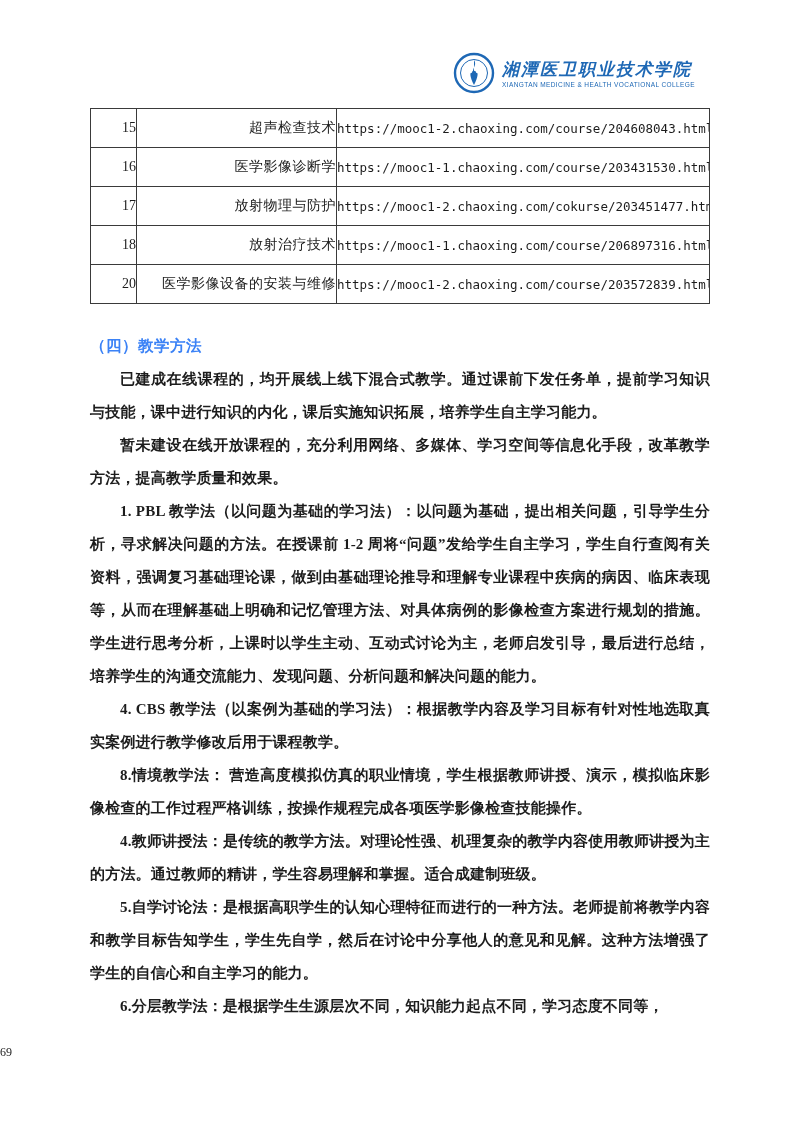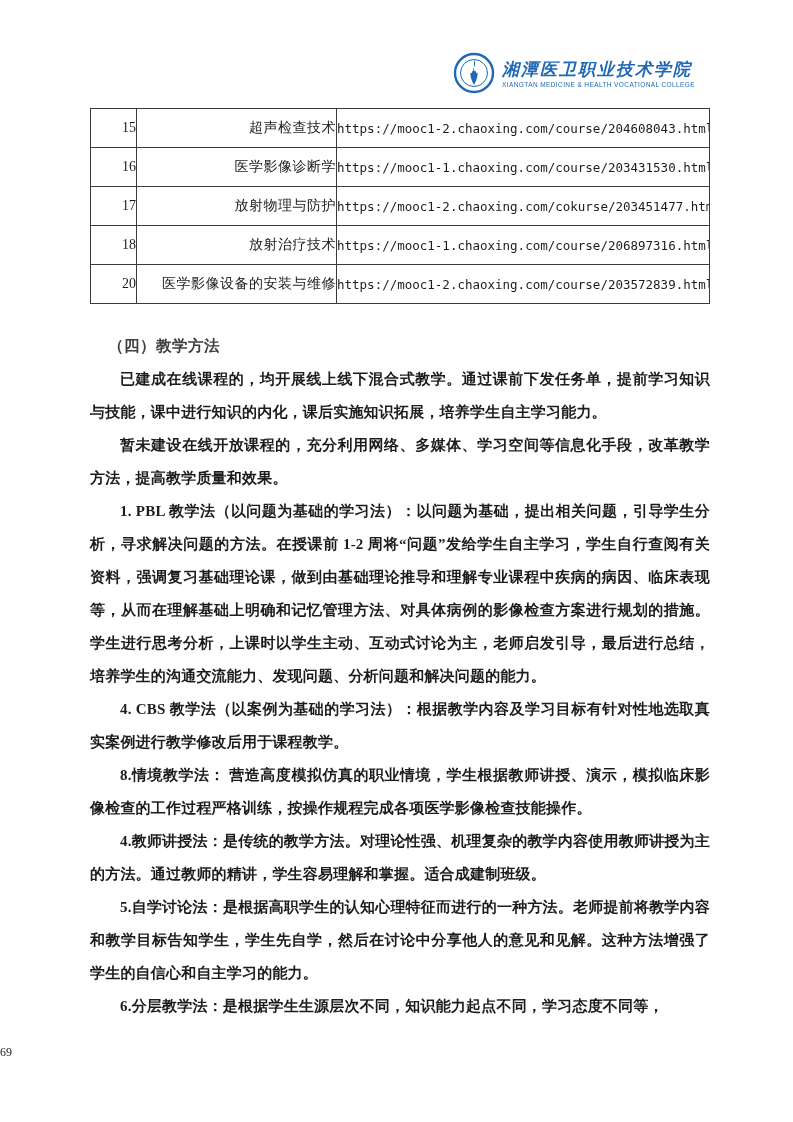--- a/index.html
+++ b/index.html
@@ -42,23 +42,22 @@
   td.col-no   { width:46px;  font-size:14px; }
   td.col-name { width:200px; font-size:14px; letter-spacing:0.5px; }
   td.col-url  {
     font-family:"DejaVu Sans Mono","Liberation Mono",monospace;
     font-size:12.5px; letter-spacing:0;
   }
   
   .section-heading {
     margin-top:32px;
     font-family:"DejaVu Sans","Liberation Sans",sans-serif;
-    font-size:15.5px; font-weight:bold; color:#404040;
+    font-size:15.5px; font-weight:bold; color:#3b82f6;
     letter-spacing:0.5px;
-    margin-left:18px;
   }
   .para {
     font-size:15px; line-height:2.2;
     text-align:justify; text-indent:2em;
     letter-spacing:0.2px;
     color:#1c1c1c;
   }
   .paras { margin-top:6px;font-weight:bold; }
   
   .page-number {

